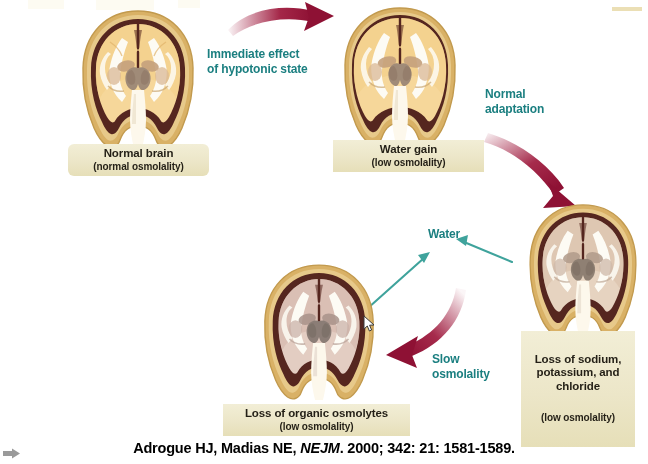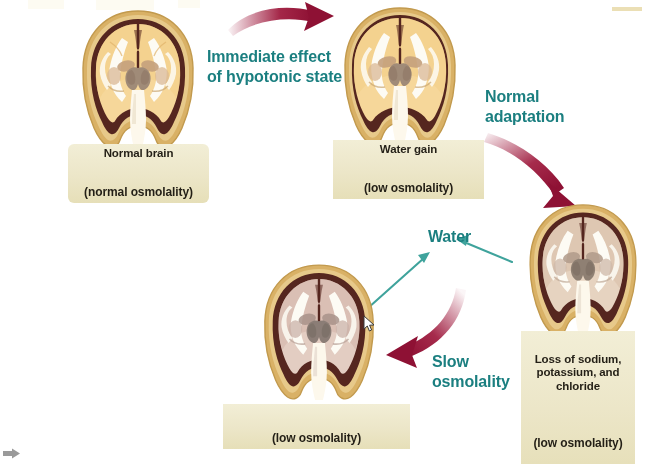--- a/index.html
+++ b/index.html
@@ -38,28 +38,28 @@
     background: linear-gradient(180deg, #f2eed6 0%, #ece6c8 55%, #e6dfb8 100%);
     text-align: center;
     color: #231f16;
     font-weight: bold;
     line-height: 1.18;
     padding: 3px 7px 4px 7px;
     box-sizing: border-box;
     letter-spacing: -0.1px;
   }
   .caption .main { font-size: 11.5px; display: block; }
-  .caption .sub  { font-size: 12px;  display: block; font-weight: bold; margin-top: 24px; }
+  .caption .sub  { font-size: 10px;  display: block; font-weight: bold; }
 
   
   .teal-label {
     position: absolute;
     color: #1b7f80;
     font-weight: bold;
-    font-size: 16px;
+    font-size: 12px;
     line-height: 1.22;
     letter-spacing: -0.15px;
     white-space: pre-line;
   }
 
   
   #arrows {
     position: absolute;
     left: 0; top: 0;
     width: 648px; height: 464px;
@@ -400,20 +400,21 @@
   </div>
 
   <div class="caption" style="left:521px; top:331px; width:114px; white-space:pre-line;">
     <span class="main">Loss of sodium,
 potassium, and
 chloride</span>
     <span class="sub">(low osmolality)</span>
   </div>
 
   <div class="caption" style="left:223px; top:404px; width:187px;">
+    <span class="main">Loss of organic osmolytes</span>
     <span class="sub">(low osmolality)</span>
   </div>
 
   <div class="teal-label" style="left:207px; top:47px;">Immediate effect
 of hypotonic state</div>
 
   <div class="teal-label" style="left:485px; top:87px;">Normal
 adaptation</div>
 
   <div class="teal-label" style="left:432px; top:352px;">Slow
@@ -422,14 +423,17 @@
   <div class="teal-label" style="left:428px; top:227px;">Water</div>
 
   <svg id="cursor" viewBox="0 0 13 18">
     <path d="M1 1 L1 14 L4.3 11 L6.4 16 L8.6 15 L6.6 10.2 L11 10 Z" fill="#ffffff" stroke="#3a3a3a" stroke-width="1"></path>
   </svg>
 
   <svg id="corner-marker" viewBox="0 0 18 12">
     <path d="M0 3 L9 3 L9 0.5 L17 5.5 L9 10.5 L9 8 L0 8 Z" fill="#9a9a9a"></path>
   </svg>
 
+  <div id="citation">
+    <span>Adrogue HJ, Madias NE, </span><span class="ital">NEJM</span><span>. 2000; 342: 21: 1581-1589.</span>
+  </div>
 
 </div>
 
 </body></html>

